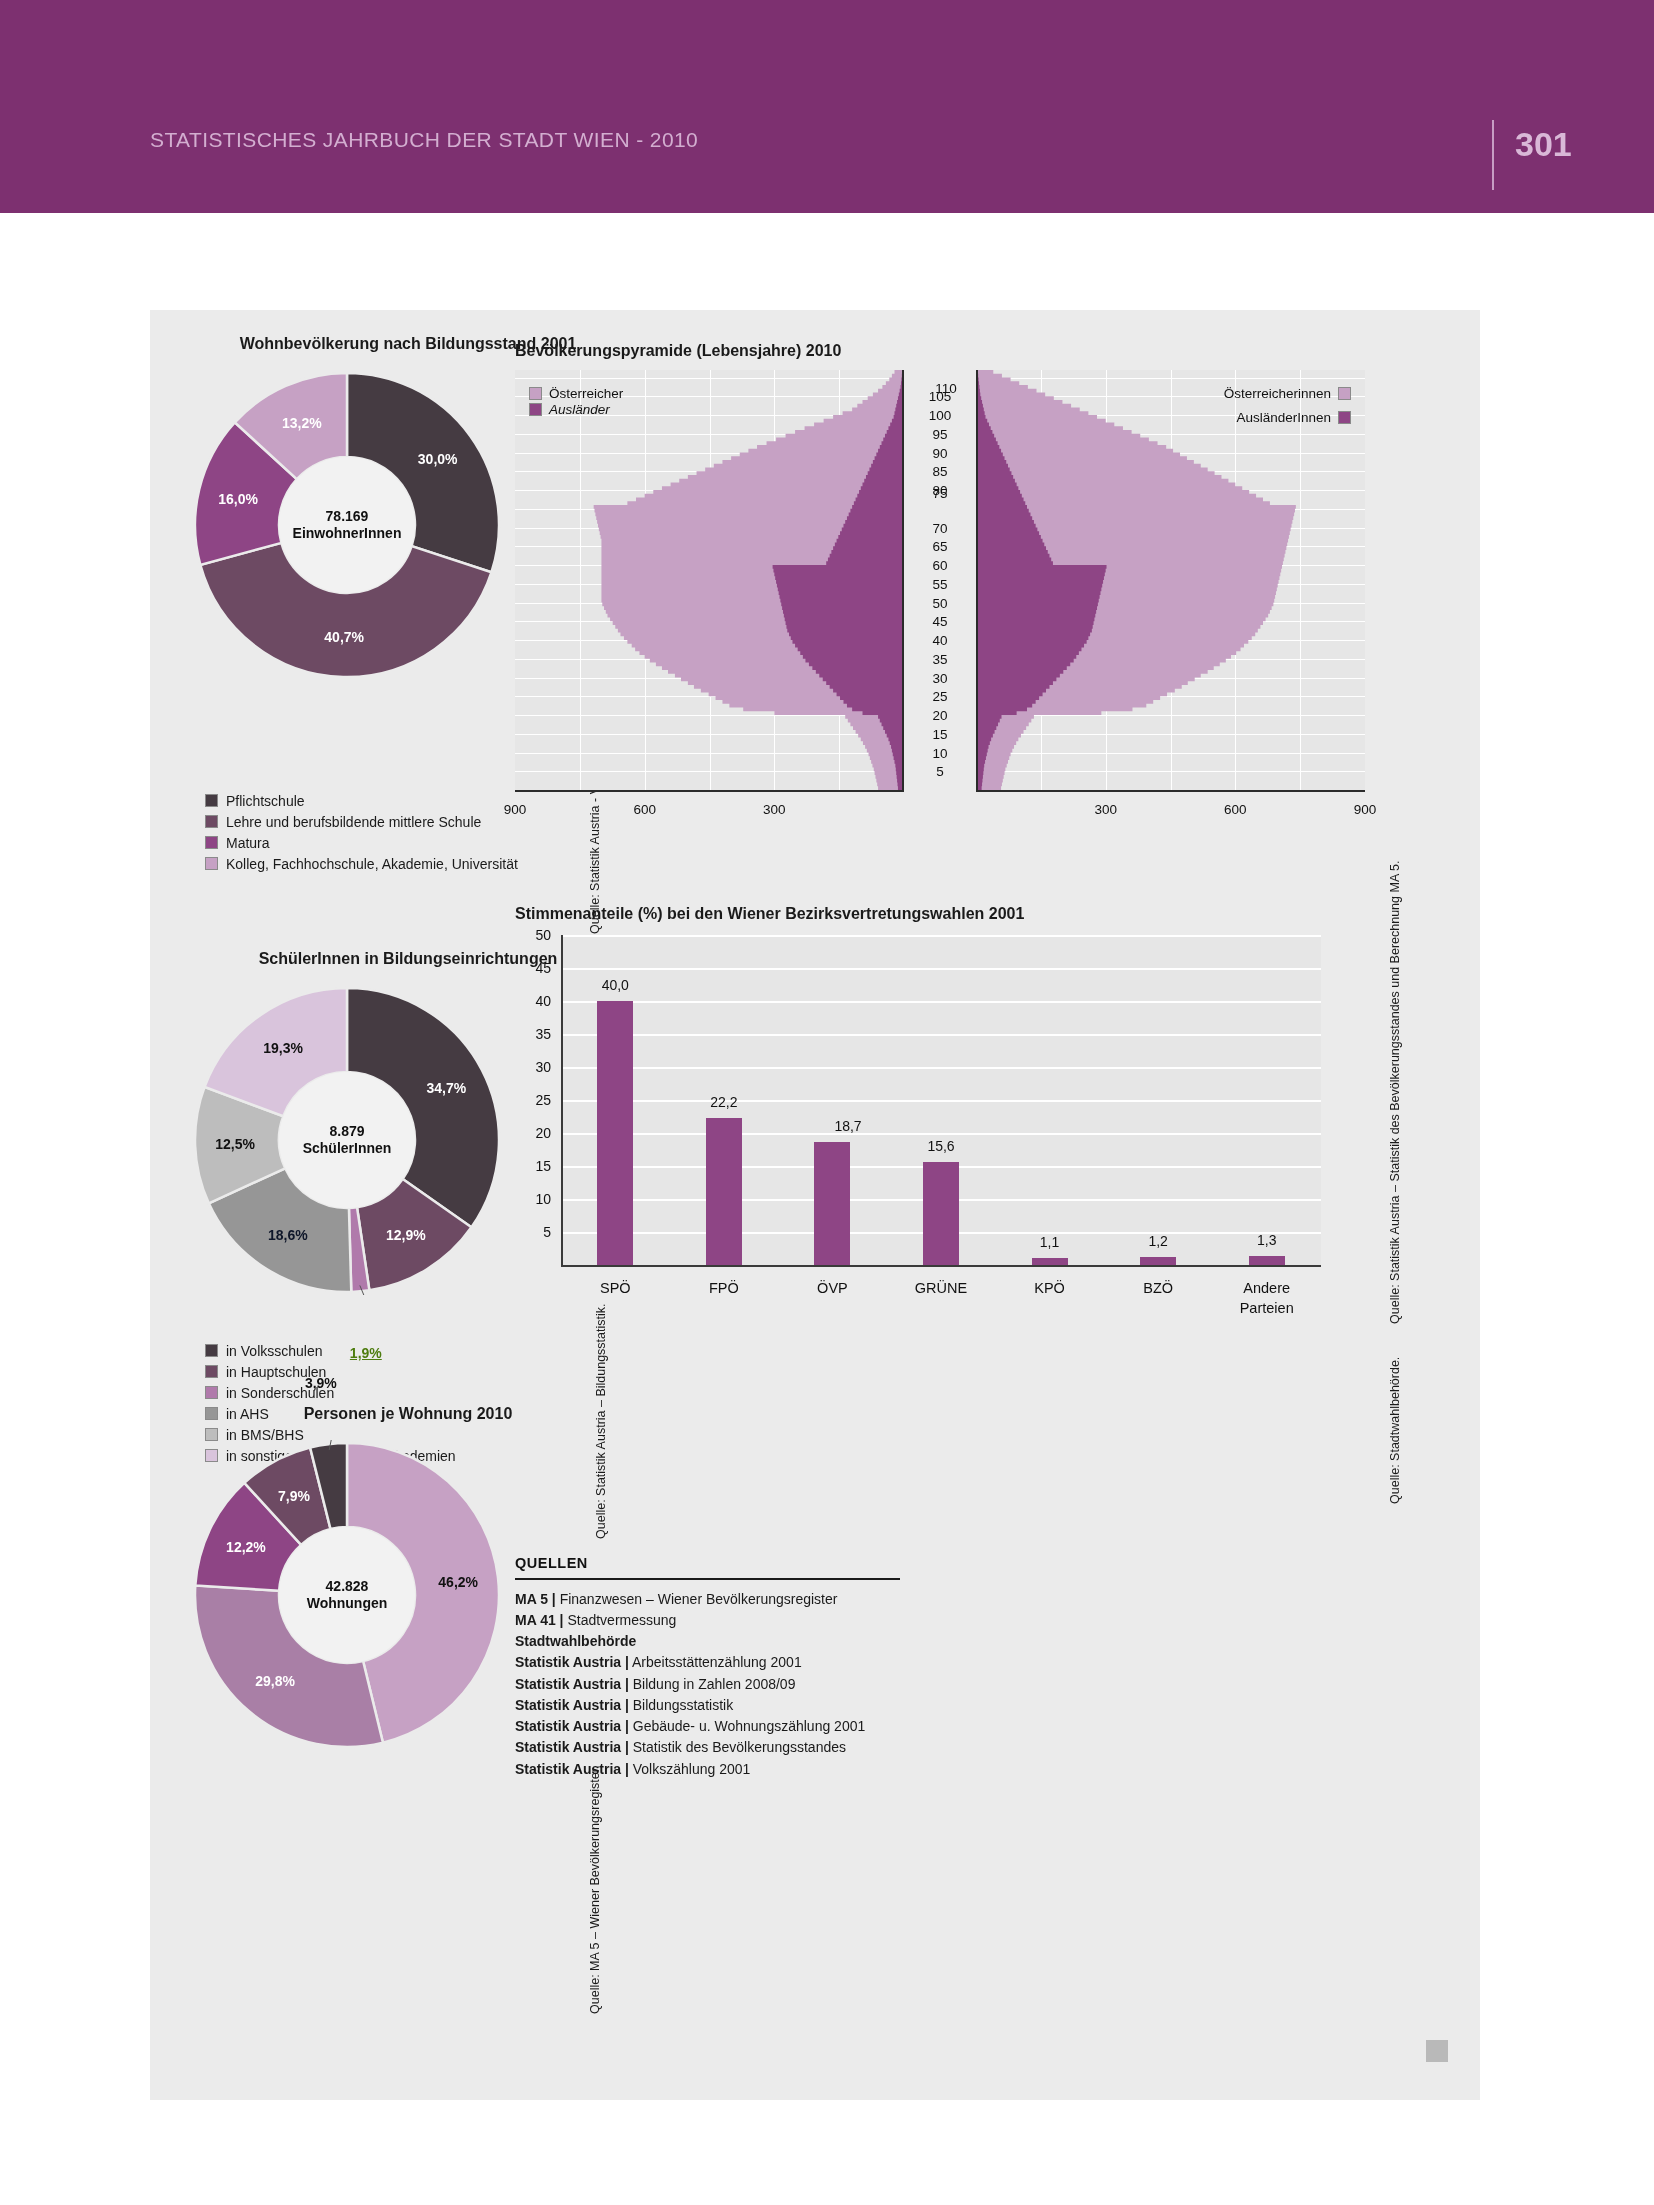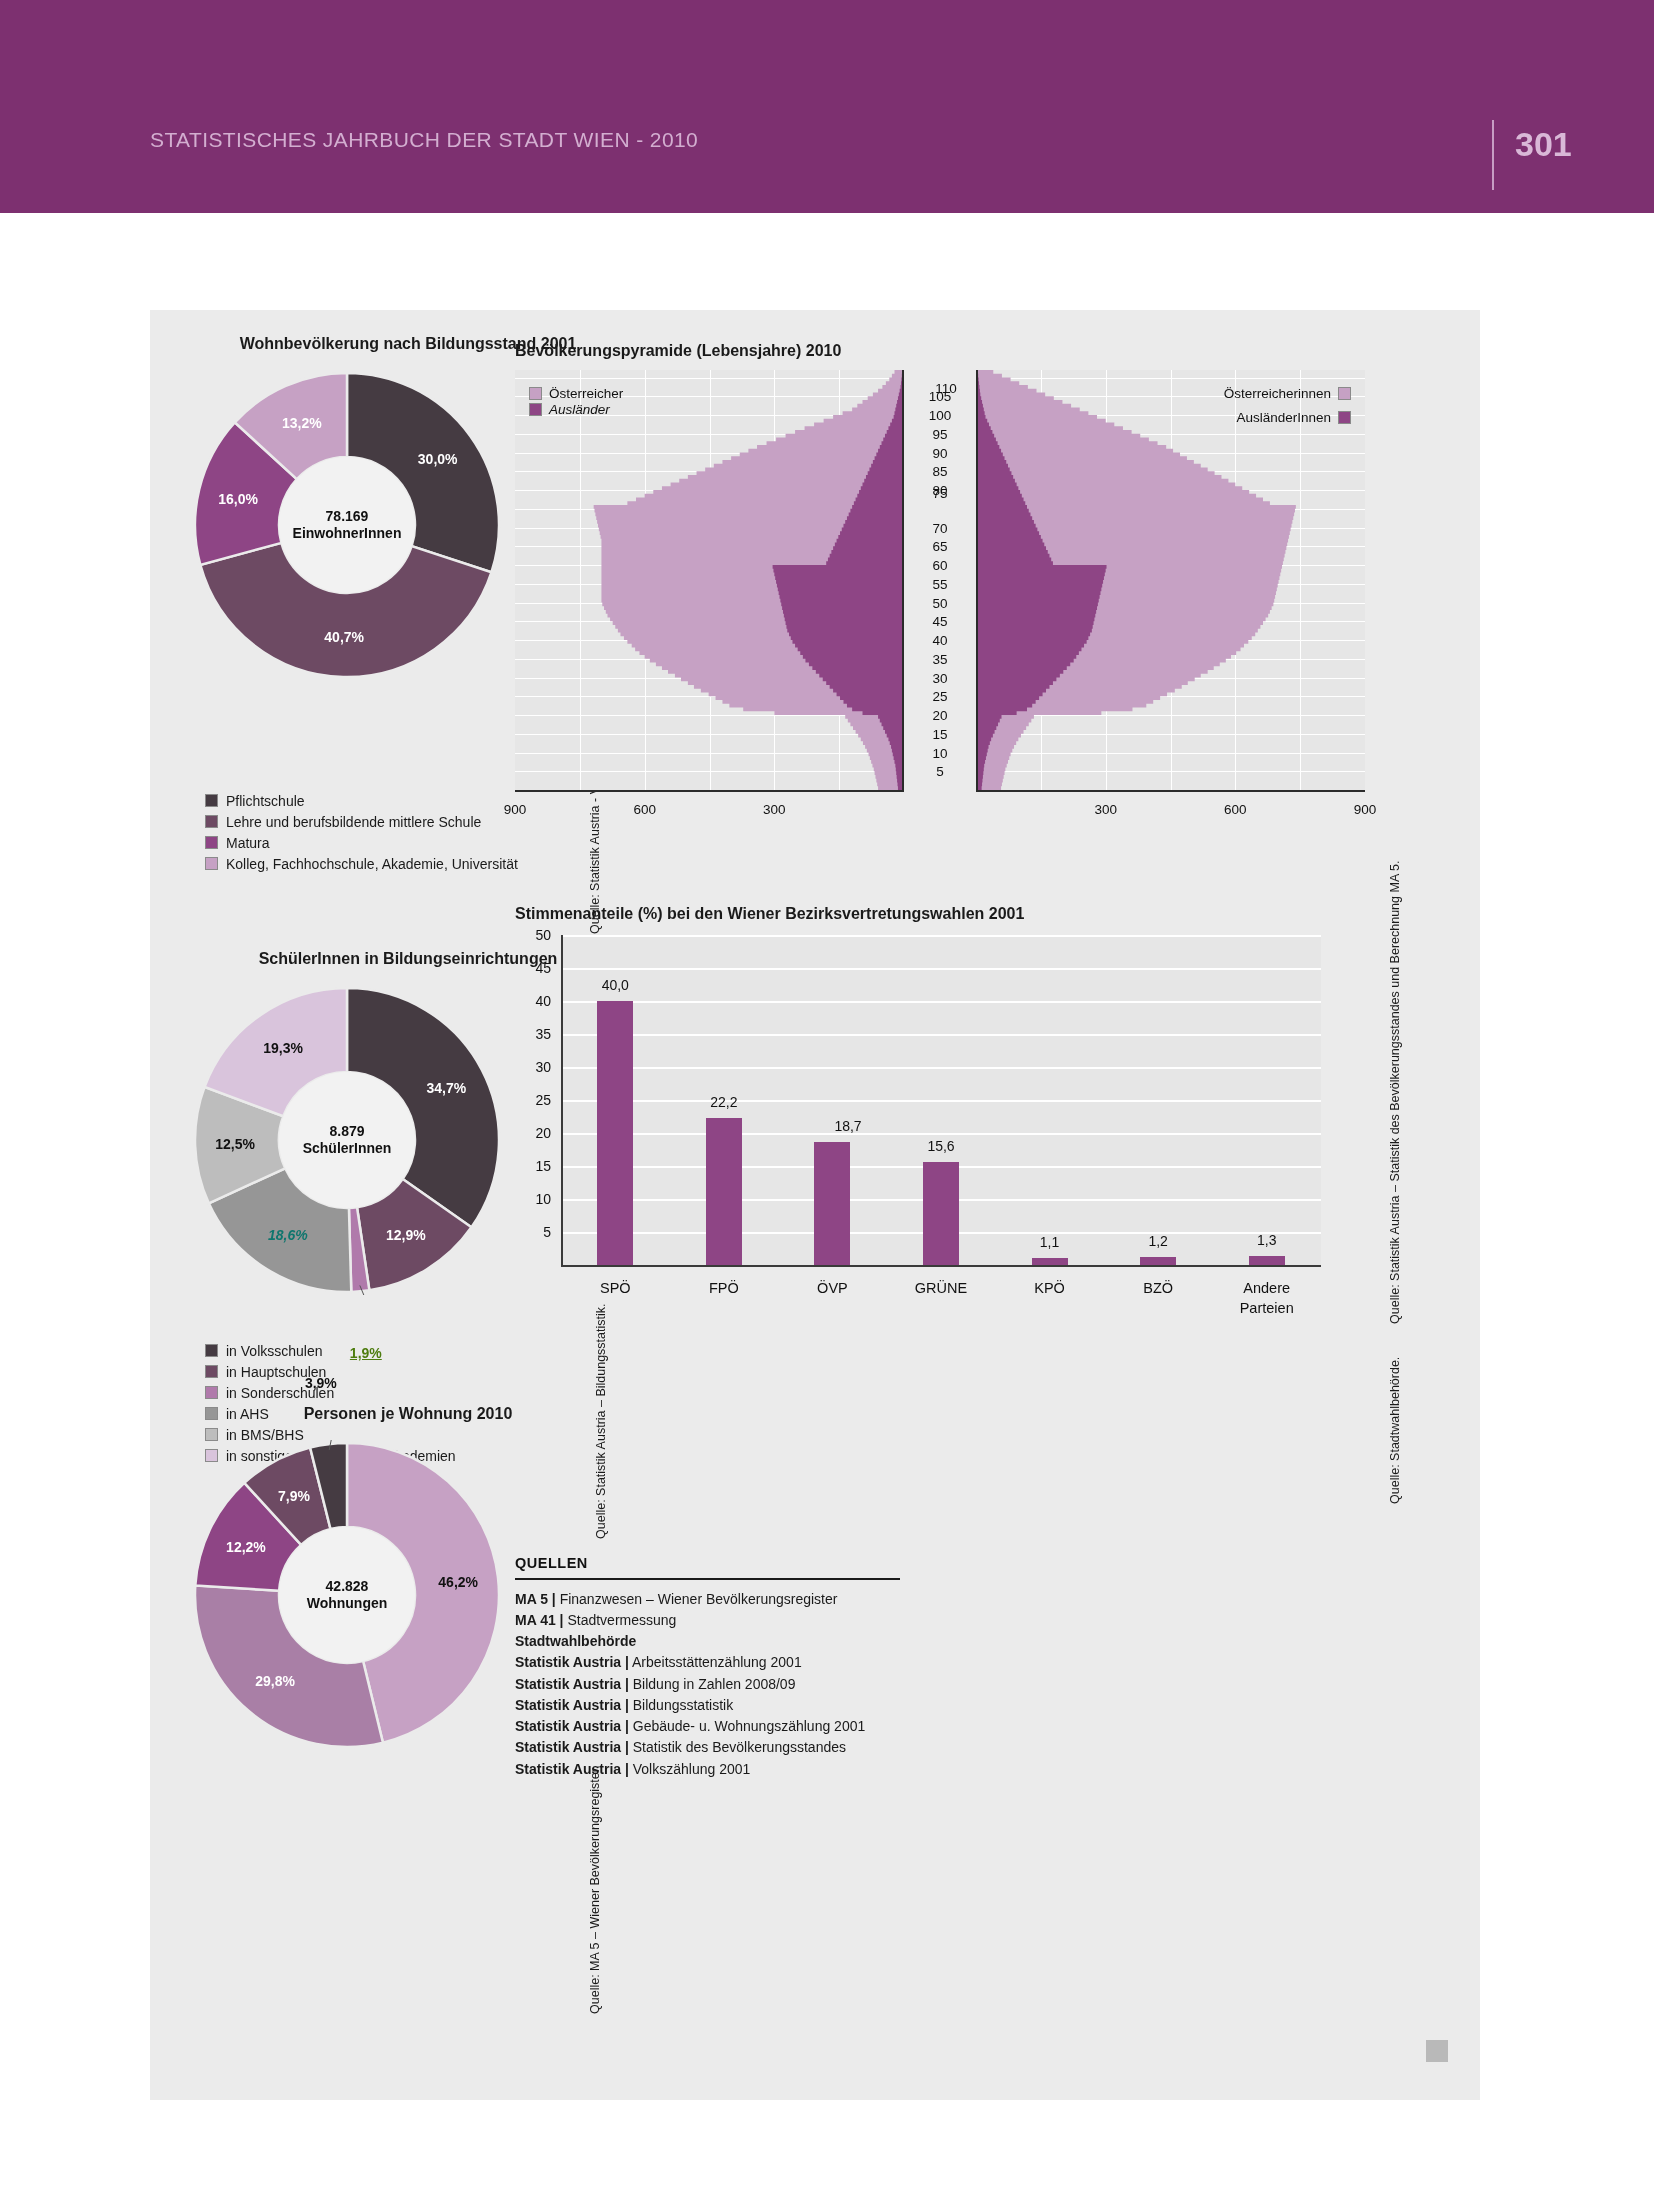--- a/index.html
+++ b/index.html
@@ -210,21 +210,21 @@
             <circle cx="155" cy="155" r="68" fill="#f2f2f2"></circle>
             <line x1="167.83908062801487" y1="300.4343769836669" x2="195.818926399967" y2="368.17093612674455" stroke="#555" stroke-width="1"></line>
           </svg>
           <div class="donut-center">
             <span>8.879</span>
             <span>SchülerInnen</span>
           </div>
           <div class="slice-label" style="left: 254.366px; top: 103.323px; color: rgb(255, 255, 255);">34,7%</div>
           <div class="slice-label" style="left: 213.872px; top: 250.279px; color: rgb(255, 255, 255);">12,9%</div>
           <div class="slice-label" style="left: 173.819px; top: 368.171px; color: #4d7c0f; text-decoration: underline;">1,9%</div>
-          <div class="slice-label" style="left: 95.8284px; top: 250.093px; color: #0f766e; font-style: italic;">18,6%</div>
+          <div class="slice-label" style="left: 95.8284px; top: 250.093px; color: #0f172a;">18,6%</div>
           <div class="slice-label" style="left: 43.0732px; top: 159.05px; color: rgb(17, 17, 17);">12,5%</div>
           <div class="slice-label" style="left: 91.1206px; top: 63.0032px; color: rgb(17, 17, 17);">19,3%</div>
         </div>
       </div>
     <div class="legend" id="legend-schools" style="left:55px; top:1030px;">
         <div class="legend-row">
           <div class="legend-swatch" style="background: rgb(69, 59, 66);"></div>
           <div class="legend-label">in Volksschulen</div>
         </div>
         <div class="legend-row">

